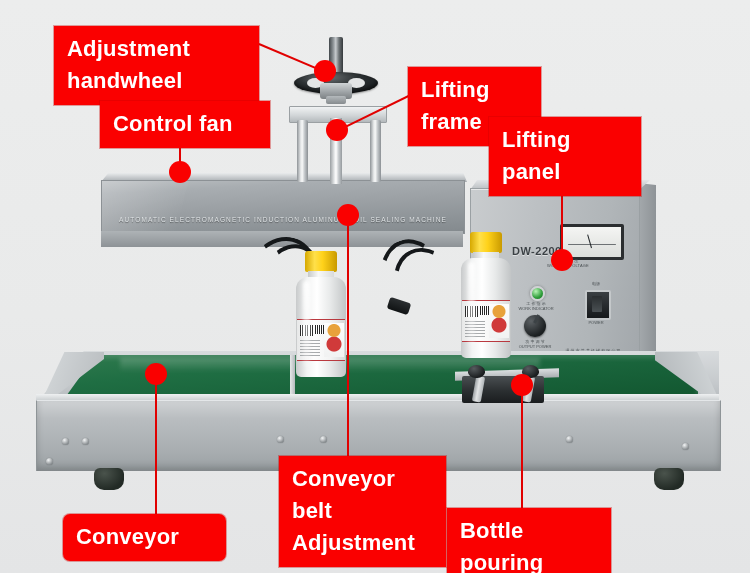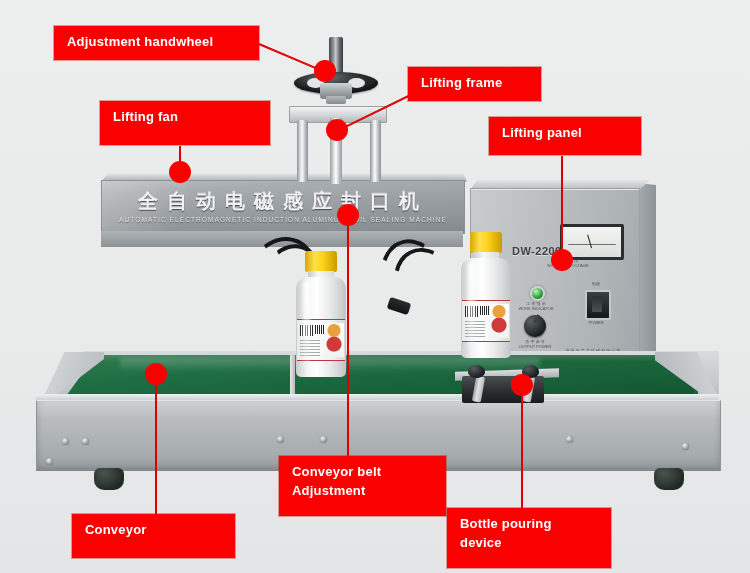--- a/index.html
+++ b/index.html
@@ -621,40 +621,39 @@
     height: 22px;
     border-radius: 50%;
     background: #fa0000;
     transform: translate(-11px, -11px);
   }
   .tag {
     position: absolute;
     background: #fa0000;
     color: #ffffff;
     font-weight: bold;
-    font-size: 13px;
+    font-size: 22px;
     letter-spacing: .2px;
     padding: 7px 13px 8px 13px;
     line-height: 1.45;
     white-space: pre-line;
     box-shadow: 0 0 0 1px rgba(200,0,0,.35);
   }
 </style>
 </head>
 <body>
 
 <div id="stage">
 
   <div class="photo-bg"></div>
 
   <div>
 
     <div class="sign-top-lip"></div>
     <div class="sign">
-      <div class="sign-cn">全自动电磁感应封口机</div>
       <div class="sign-en">AUTOMATIC ELECTROMAGNETIC INDUCTION ALUMINUM FOIL SEALING MACHINE</div>
     </div>
     <div class="head-body"></div>
 
     <div class="shaft-up"></div>
     <div class="handwheel">
       <div class="rim"></div>
       <div class="hole h1"></div>
       <div class="hole h2"></div>
     </div>
@@ -759,30 +758,30 @@
 
   <div id="callout-layer">
       <div class="leader" style="left: 259px; top: 43px; width: 71.6938px; transform: rotate(22.9887deg);"></div>
       <div class="dot" style="left: 325px; top: 71px;"></div>
       <div class="tag" style="left: 54px; top: 26px; width: 179px; min-height: 19px;">Adjustment handwheel</div>
       <div class="leader" style="left: 431px; top: 84px; width: 104.652px; transform: rotate(153.925deg);"></div>
       <div class="dot" style="left: 337px; top: 130px;"></div>
       <div class="tag" style="left: 408px; top: 67px; width: 107px; min-height: 19px;">Lifting frame</div>
       <div class="leader" style="left: 180px; top: 145px; width: 27px; transform: rotate(90deg);"></div>
       <div class="dot" style="left: 180px; top: 172px;"></div>
-      <div class="tag" style="left: 100px; top: 101px; width: 144px; min-height: 29px;">Lifting fan</div>
+      <div class="tag" style="left: 100px; top: 101px; width: 144px; min-height: 29px;">Control fan</div>
       <div class="leader" style="left: 562px; top: 155px; width: 105px; transform: rotate(90deg);"></div>
       <div class="dot" style="left: 562px; top: 260px;"></div>
       <div class="tag" style="left: 489px; top: 117px; width: 126px; min-height: 23px;">Lifting panel</div>
       <div class="leader" style="left: 348px; top: 480px; width: 265px; transform: rotate(-90deg);"></div>
       <div class="dot" style="left: 348px; top: 215px;"></div>
       <div class="tag" style="left: 263px; top: 456px; width: 141px; min-height: 45px; margin-left: 16px;">Conveyor belt
 Adjustment</div>
       <div class="leader" style="left: 522px; top: 508px; width: 123px; transform: rotate(-90deg);"></div>
       <div class="dot" style="left: 522px; top: 385px;"></div>
       <div class="tag" style="left: 447px; top: 508px; width: 138px; min-height: 45px;">Bottle pouring
 device</div>
       <div class="leader" style="left: 156px; top: 514px; width: 140px; transform: rotate(-90deg);"></div>
       <div class="dot" style="left: 156px; top: 374px;"></div>
-      <div class="tag" style="left: 72px; top: 514px; width: 137px; min-height: 29px;">Conveyor</div>
+      <div class="tag" style="left: 63px; top: 514px; width: 137px; min-height: 29px; border-radius: 7px;">Conveyor</div>
     </div>
 
 </div>
 
 </body></html>

